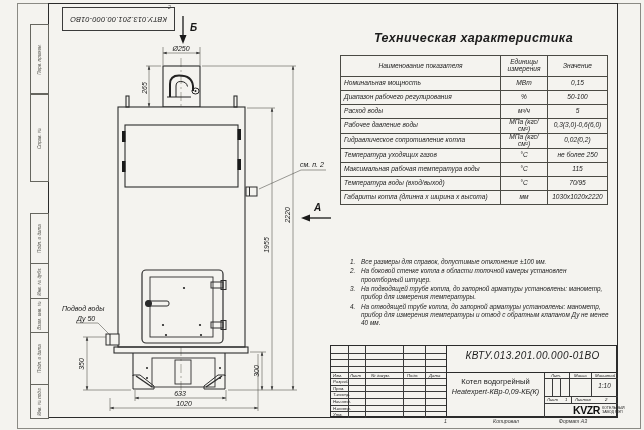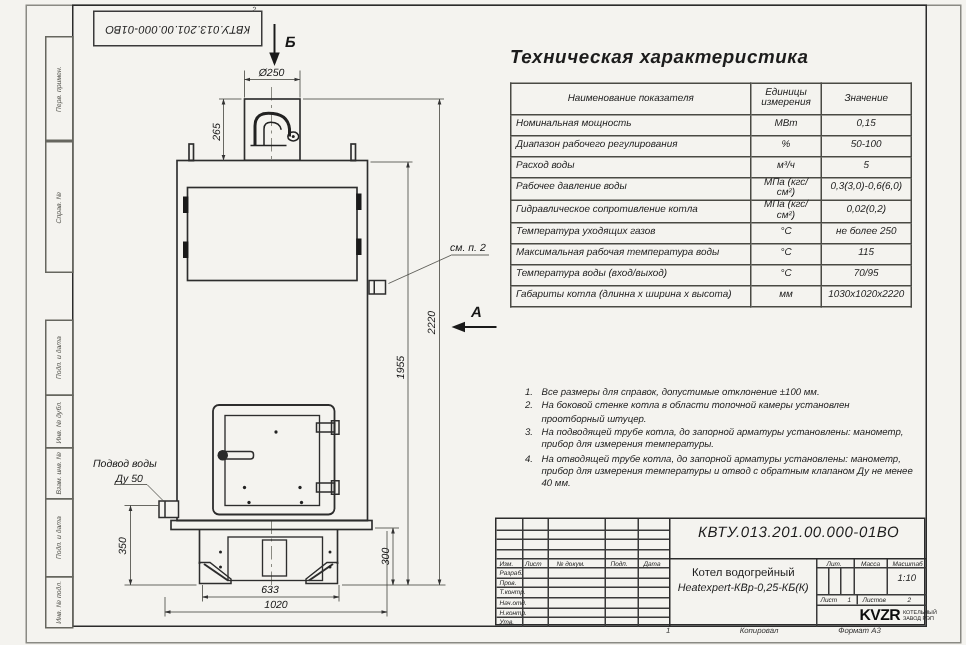--- a/index.html
+++ b/index.html
@@ -13,21 +13,21 @@
   #main-frame{position:absolute;left:48px;top:3px;width:568px;height:413px;border:1.4px solid #2b2b2b;}
   
   .mcell{position:absolute;left:30px;width:17px;border:1px solid #66665f;display:flex;
          align-items:center;justify-content:center;overflow:hidden;}
   .mcell span{transform:rotate(-90deg);white-space:nowrap;font-size:4.6px;font-style:italic;color:#55554e;}
   
   #stamp-top{position:absolute;left:62px;top:7px;width:111px;height:22px;border:1px solid #3a3a3a;
              display:flex;align-items:center;justify-content:center;}
   #stamp-top span{transform:rotate(180deg);font-size:7.4px;font-style:italic;white-space:nowrap;letter-spacing:.2px;}
   
-  #spec-title{position:absolute;left:340px;top:31px;width:267px;text-align:left;
+  #spec-title{position:absolute;left:340px;top:31px;width:267px;text-align:center;
               font-size:12.5px;font-style:italic;font-weight:bold;letter-spacing:.4px;}
   #spec-table{position:absolute;left:340px;top:55px;border-collapse:collapse;table-layout:fixed;
               width:267px;font-style:italic;font-size:6.6px;}
   #spec-table th,#spec-table td{border:1px solid #4a4a44;padding:0 3px;height:13px;
               text-align:center;font-weight:normal;line-height:1.05;}
   #spec-table th{height:20px;}
   #spec-table td.nm{text-align:left;}
   
   #notes{position:absolute;left:350px;top:258px;width:260px;font-style:italic;font-size:6.4px;line-height:1.3;}
   .note{display:flex;margin:0 0 1px 0;}
@@ -343,21 +343,21 @@
     <div class="tb-lab" style="left:2px;top:33px;">Разраб.</div>
     <div class="tb-lab" style="left:2px;top:39.6px;">Пров.</div>
     <div class="tb-lab" style="left:2px;top:46.3px;">Т.контр.</div>
     <div class="tb-lab" style="left:2px;top:52.9px;">Нач.отд.</div>
     <div class="tb-lab" style="left:2px;top:59.6px;">Н.контр.</div>
     <div class="tb-lab" style="left:2px;top:66.2px;">Утв.</div>
 
     <div id="tb-doc">КВТУ.013.201.00.000-01ВО</div>
 
     <div id="tb-name1">Котел водогрейный</div>
-    <div id="tb-name2">Heatexpert-КВр-0,25-КБ(К)</div>
+    <div id="tb-name2">Heatexpert-КВр-0,09-КБ(К)</div>
 
     <div class="tb-lab" style="left:220px;top:26.5px;">Лит.</div>
     <div class="tb-lab" style="left:243px;top:26.5px;">Масса</div>
     <div class="tb-lab" style="left:264px;top:26.5px;">Масштаб</div>
     <div id="tb-scale">1:10</div>
 
     <div class="tb-lab" style="left:216px;top:51px;">Лист</div>
     <div class="tb-lab" style="left:234px;top:51px;">1</div>
     <div class="tb-lab" style="left:244px;top:51px;">Листов</div>
     <div class="tb-lab" style="left:274px;top:51px;">2</div>

